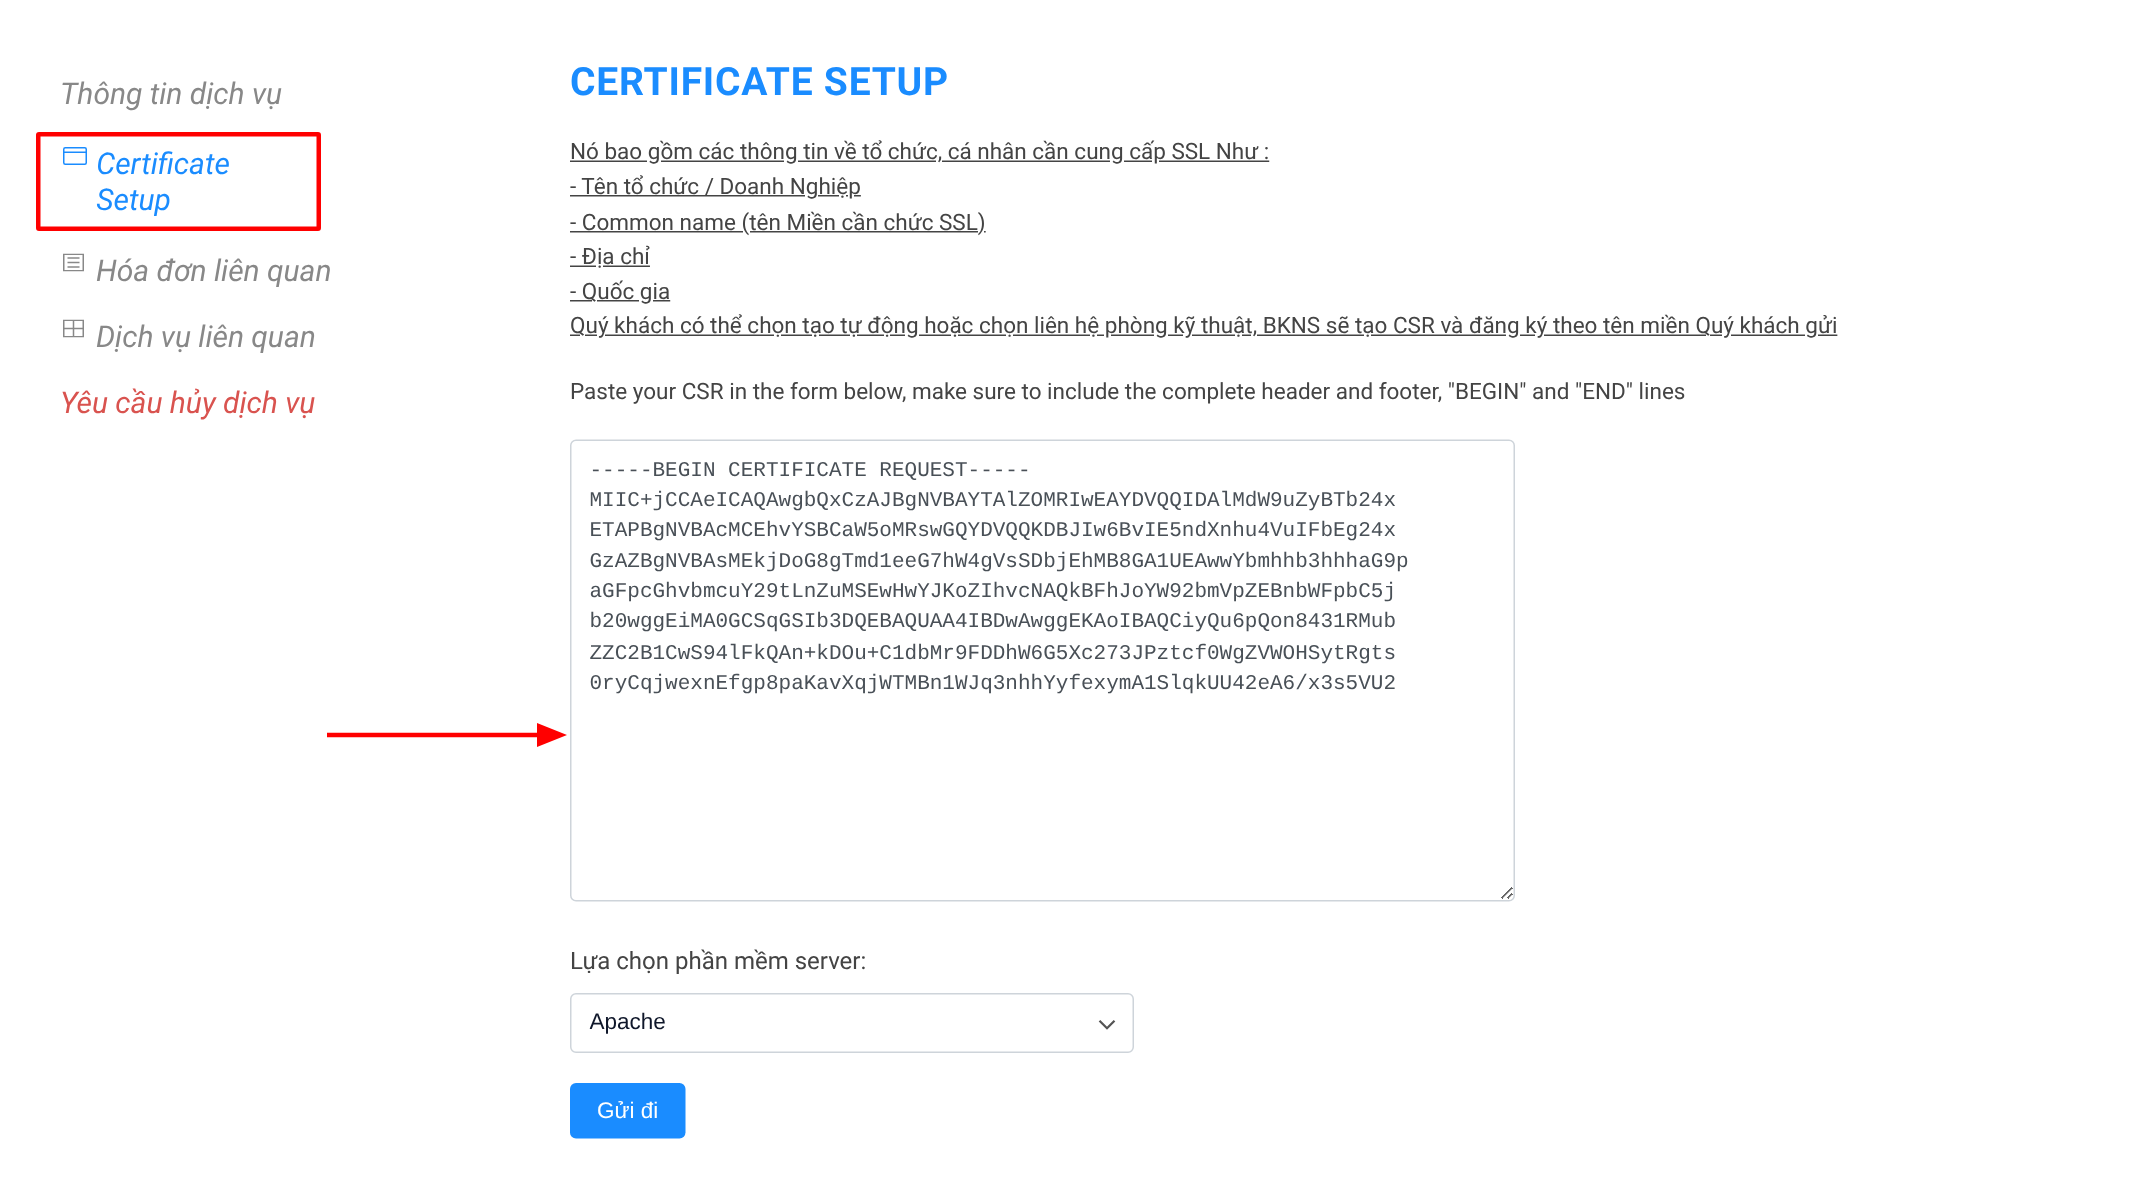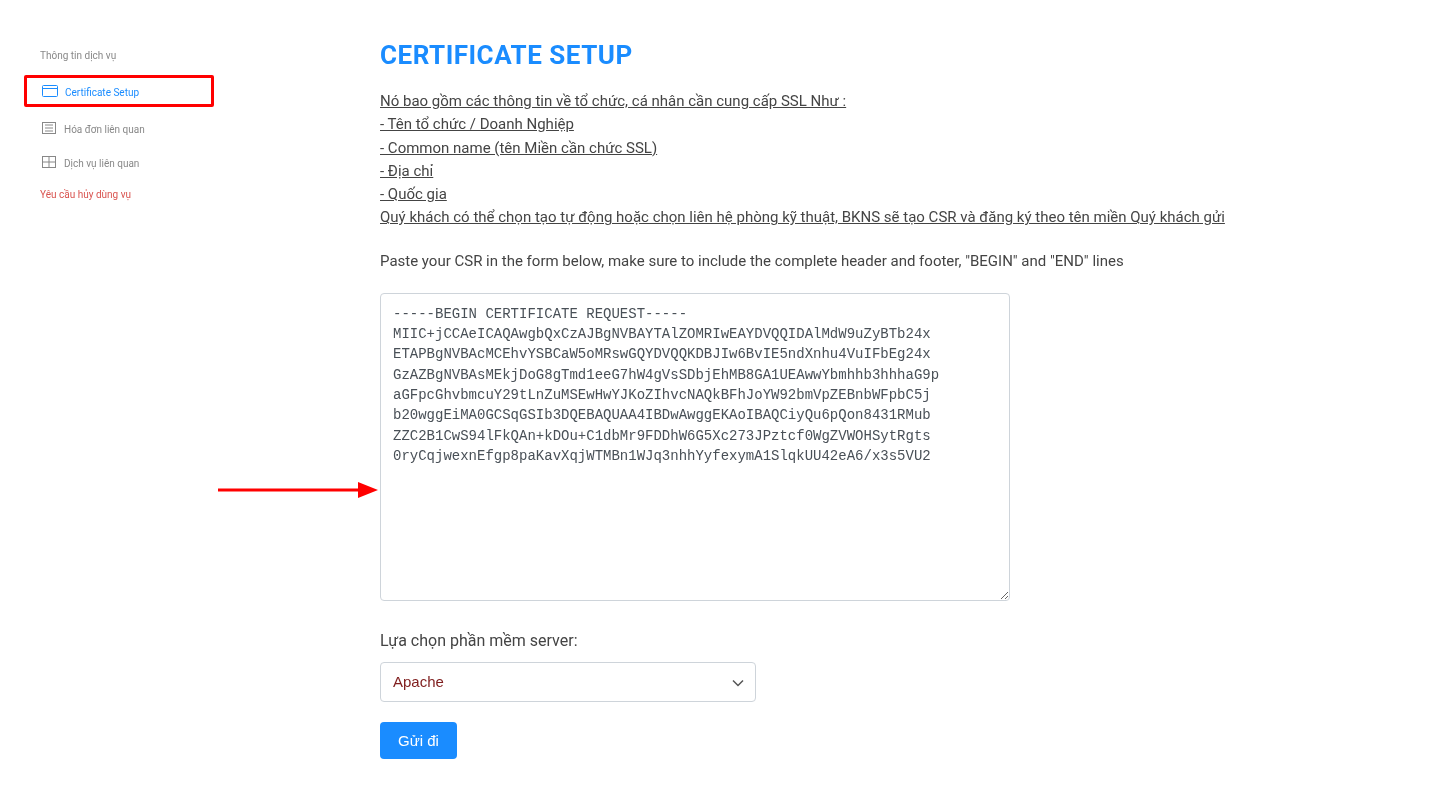--- a/index.html
+++ b/index.html
@@ -10,25 +10,26 @@
     background: #fff;
     width: 1435px;
     min-height: 797px;
   }
   .layout { display: flex; padding: 40px 20px 40px 40px; }
   .sidebar { width: 320px; flex-shrink: 0; }
   .sidebar ul { list-style: none; }
   .sidebar li { margin-bottom: 0; }
   .sidebar a {
     display: flex;
-    align-items: flex-end;
+    align-items: flex-start;
     padding: 10px 0 10px 0;
     color: #888;
     text-decoration: none;
-    font-size: 10px;
+    font-size: 20px;
+    font-style: italic;
   }
   .sidebar a.active { color: #1a8cff; }
   .sidebar a.danger { color: #d9534f; }
   .sidebar .icon {
     display: inline-flex;
     width: 18px;
     height: 14px;
     margin-right: 6px;
     align-items: center;
     justify-content: center;
@@ -68,21 +69,21 @@
   }
   .field-label { display: block; margin-bottom: 12px; color: #444; font-size: 16px; }
   .select-wrap { position: relative; width: 376px; margin-bottom: 20px; }
   .select {
     width: 100%;
     height: 40px;
     border: 1px solid #ced4da;
     border-radius: 4px;
     padding: 0 30px 0 12px;
     font-size: 15px;
-    color: #7f1d1d;
+    color: #0f172a;
     background: #fff;
     appearance: none;
     cursor: pointer;
   }
   .select-caret {
     position: absolute;
     right: 12px;
     top: 50%;
     transform: translateY(-50%);
     pointer-events: none;
@@ -148,21 +149,21 @@
                 <rect x="0.5" y="0.5" width="13" height="11" fill="none" stroke="#888" stroke-width="1"></rect>
                 <line x1="7" y1="0.5" x2="7" y2="11.5" stroke="#888"></line>
                 <line x1="0.5" y1="6" x2="13.5" y2="6" stroke="#888"></line>
               </svg>
           </span>
           <span>Dịch vụ liên quan</span>
         </a>
       </li>
       <li>
         <a href="#" class="danger">
-          <span>Yêu cầu hủy dùng vụ</span>
+          <span>Yêu cầu hủy dịch vụ</span>
         </a>
       </li>
     </ul>
   </aside>
 
   <main class="main">
     <h1 class="page-title">CERTIFICATE SETUP</h1>
 
 
     <p class="para">

